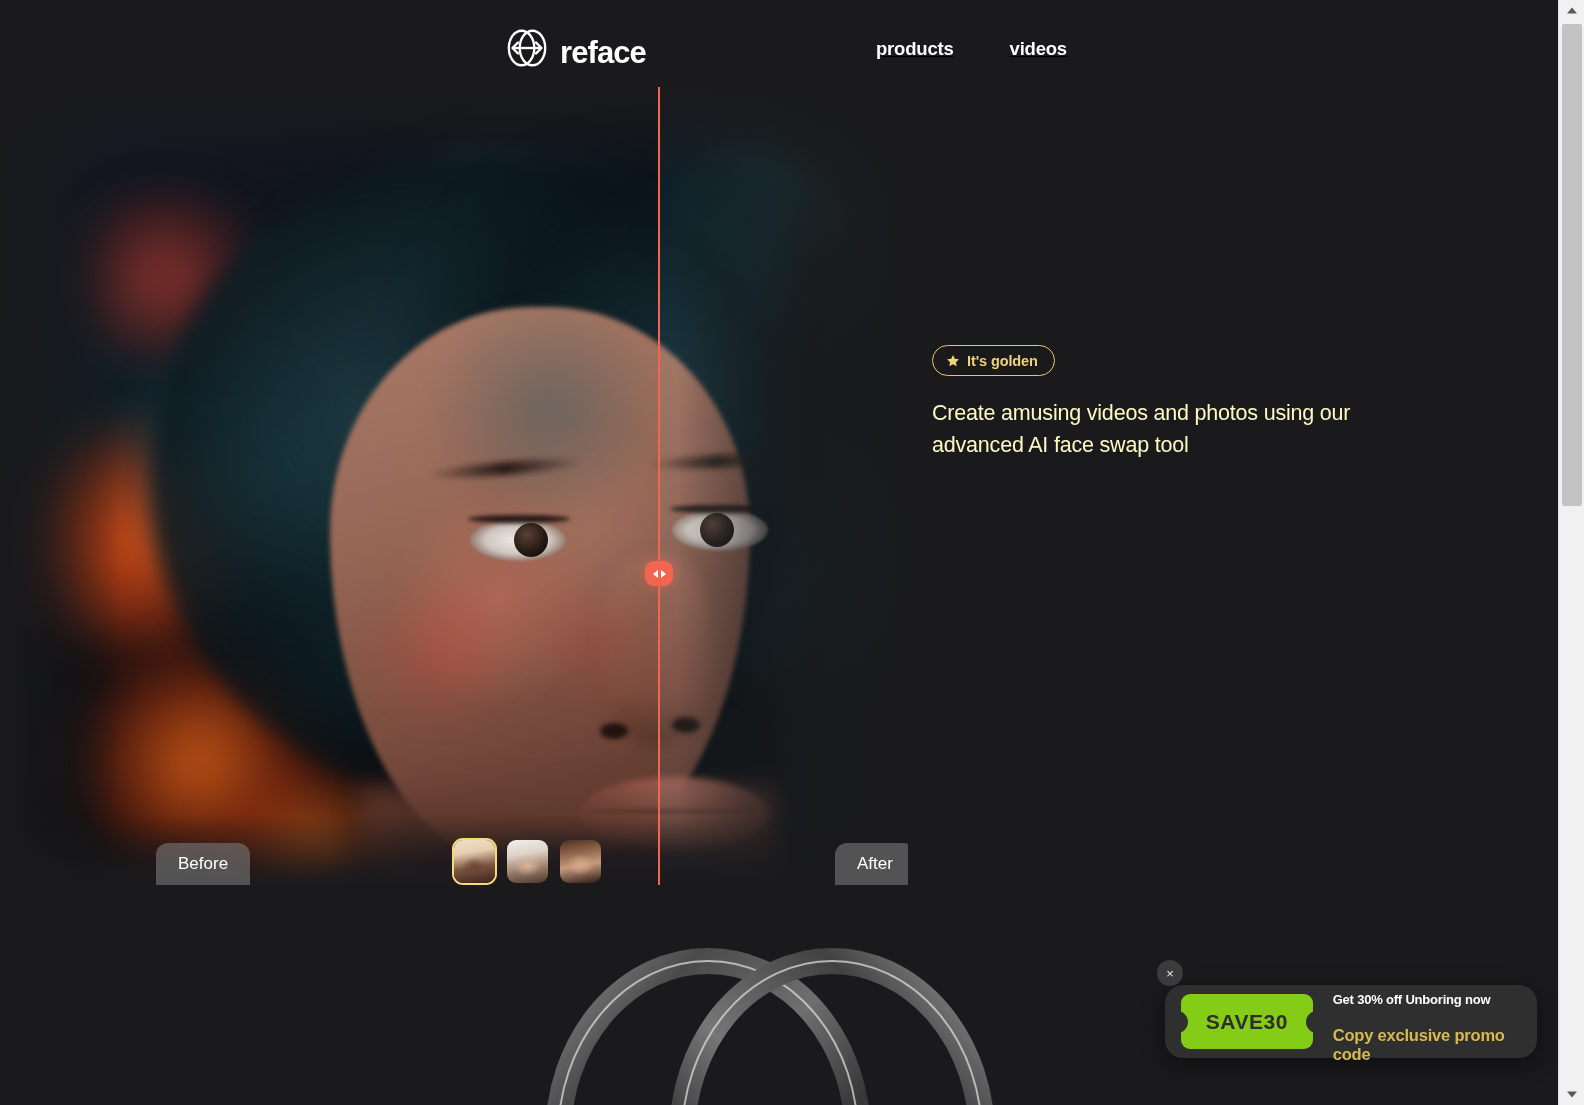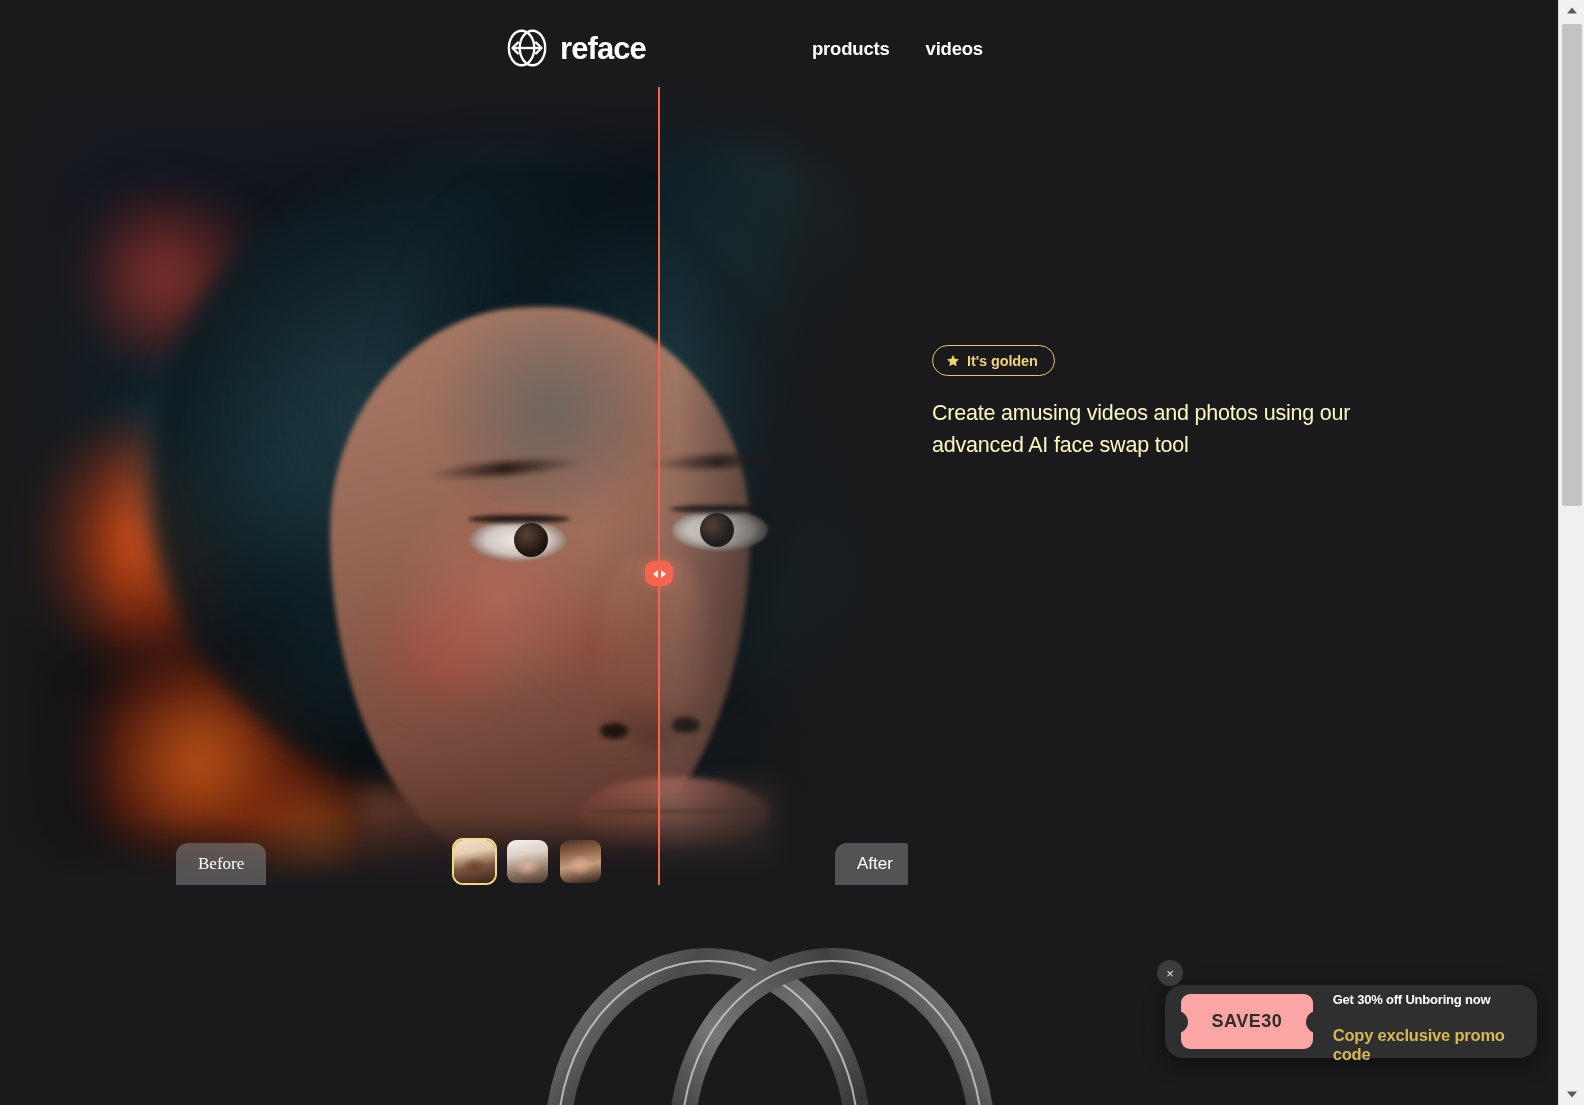--- a/index.html
+++ b/index.html
@@ -44,31 +44,31 @@
 
   
   #site-header {
     position:absolute; left:0; top:0;
     width:1558px; height:88px;
     display:flex; align-items:center;
     z-index:30;
   }
   #brand {
     position:absolute; left:505px; top:28px;
-    display:flex; align-items:center; gap:11px;
+    display:flex; align-items:flex-end; gap:11px;
     cursor:pointer;
   }
   #brand .logo-mark { width:44px; height:40px; display:block; }
   #brand .brand-word {
     color:#ffffff; font-size:31px; font-weight:700;
     letter-spacing:-0.9px; line-height:1;
   }
   #main-nav {
-    position:absolute; left:812px; top:38px;
-    display:flex; gap:36px;
+    position:absolute; left:876px; top:38px;
+    display:flex; gap:56px;text-decoration:underline;
   }
   #main-nav a {
     color:#ffffff; font-size:18.5px; font-weight:700;
     letter-spacing:-0.2px; text-decoration:none; cursor:pointer;
   }
 
   
   #hero { position:absolute; left:0; top:0; width:1558px; height:905px; }
 
   #compare-widget {
@@ -230,21 +230,21 @@
   
   .ba-pill {
     position:absolute; bottom:0;
     height:42px; padding:0 22px;
     border-radius:12px 12px 0 0;
     background:rgba(120,120,120,.62);
     color:#ffffff; font-size:17px; font-weight:400;
     display:flex; align-items:center; justify-content:center;
     z-index:10; cursor:pointer;
   }
-  #pill-before { left:176px;font-family:Liberation Serif, serif; }
+  #pill-before { left:156px; }
   #pill-after  { left:835px; }
 
   
   #face-picker {
     position:absolute; left:452px; bottom:0;
     display:flex; gap:8px; z-index:11;
   }
   .face-thumb {
     width:45px; height:47px; border-radius:11px;
     overflow:hidden; position:relative; cursor:pointer;
@@ -313,23 +313,23 @@
     position:absolute; left:-8px; top:-25px;
     width:26px; height:26px; border-radius:50%;
     background:#3b3b3c; border:none;
     color:#e9e9ea; font-size:13px; line-height:1;
     display:flex; align-items:center; justify-content:center;
     cursor:pointer;
   }
   #promo-coupon {
     position:relative; margin-left:16px;
     width:138px; height:55px;
-    background:#fca5a5; border-radius:9px;
+    background:#84cc16; border-radius:9px;
     display:flex; align-items:center; justify-content:center;
-    color:#2d2d2a; font-size:18px; font-weight:700; letter-spacing:.5px;
+    color:#2d2d2a; font-size:21px; font-weight:700; letter-spacing:.5px;
     cursor:pointer;
   }
   #promo-coupon::before, #promo-coupon::after {
     content:""; position:absolute; top:50%; transform:translateY(-50%);
     width:14px; height:22px; background:#2f2f30;
   }
   #promo-coupon::before { left:-7px; border-radius:0 11px 11px 0; }
   #promo-coupon::after  { right:-7px; border-radius:11px 0 0 11px; }
   #promo-text { margin-left:20px; }
   #promo-title {

